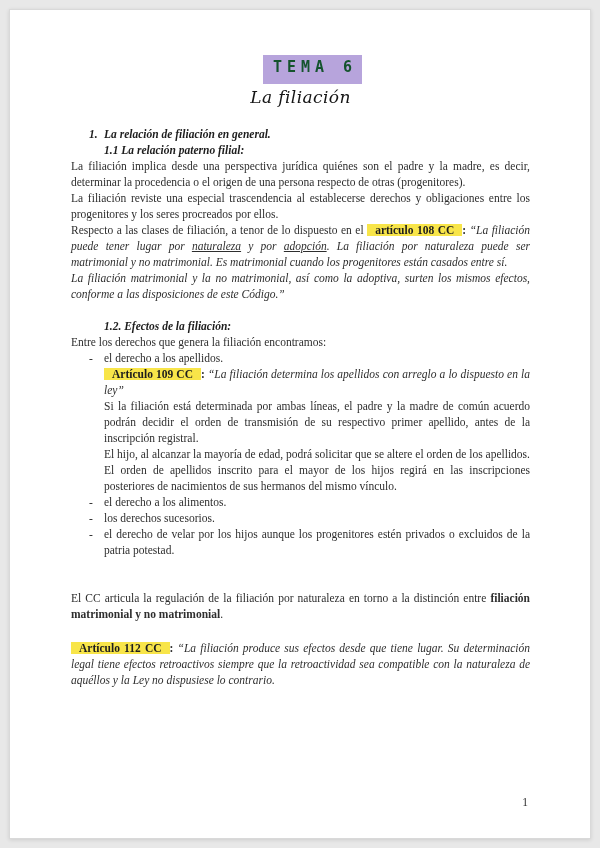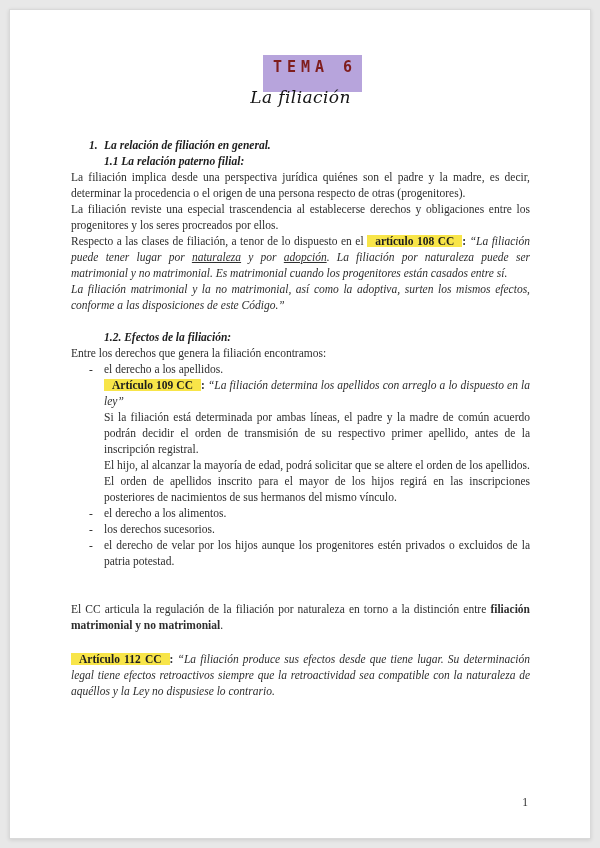--- a/index.html
+++ b/index.html
@@ -15,31 +15,31 @@
     box-sizing:border-box;
     background:#ffffff;
     border:1px solid #d9d9d9;
     box-shadow:0 1px 4px rgba(0,0,0,.12);
     padding:48px 60px 0 61px;
     color:#2e2e2e;
     overflow:hidden;
   }
   .doc-head{text-align:center;}
   .hl-purple{
-    background:#b7a4dc;color:#7f1d1d;
+    background:#b7a4dc;color:#14532d;
     font-family:"DejaVu Sans Mono",monospace;
     font-weight:bold;font-size:15px;letter-spacing:5px;
-    padding:3px 5px 16px 10px;
+    padding:3px 5px 8px 10px;
     margin-left:24px;
   }
   .subtitle{
     margin-top:11px;font-style:italic;font-size:17px;color:#151515;
     font-family:"DejaVu Serif",serif;letter-spacing:.4px;
   }
-  .doc-body{margin-top:30px;font-size:11.5px;line-height:16px;}
+  .doc-body{margin-top:19px;font-size:11.5px;line-height:16px;}
   p{margin:0;}
   .h1{font-weight:bold;font-style:italic;padding-left:18px;color:#1d1d1d;}
   .hnum{display:inline-block;min-width:15px;}
   .h2{font-weight:bold;font-style:italic;margin-left:33px;color:#1d1d1d;}
   .just{text-align:justify;}
   .i{font-style:italic;}
   .b{font-weight:bold;}
   .u{text-decoration:underline;}
   mark.hl-yellow{background:#f8e549;color:#1d1d1d;padding:0 8px;}
   .bullet{position:relative;padding-left:33px;text-align:justify;}

